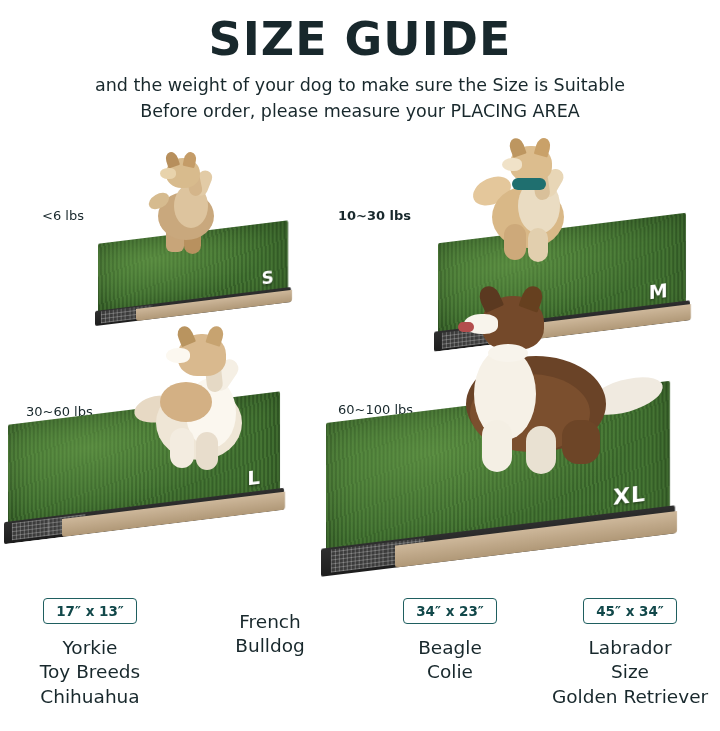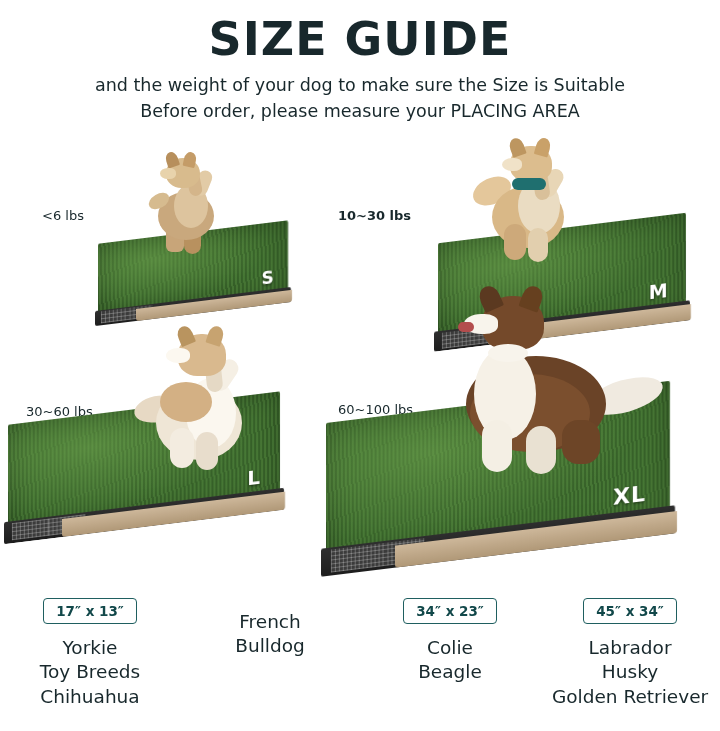--- a/index.html
+++ b/index.html
@@ -304,26 +304,26 @@
   <div class="foot-col" style="left:180px; width:180px;">
     <div class="breeds">
       <span class="b-line">French</span>
       <span class="b-line">Bulldog</span>
     </div>
   </div>
 
   <div class="foot-col" style="left:360px; width:180px;">
     <span class="dim-box">34″ x 23″</span>
     <div class="breeds">
+      <span class="b-line">Beagle</span>
       <span class="b-line">Colie</span>
-      <span class="b-line">Beagle</span>
     </div>
   </div>
 
   <div class="foot-col" style="left:540px; width:180px;">
     <span class="dim-box">45″ x 34″</span>
     <div class="breeds">
       <span class="b-line">Labrador</span>
-      <span class="b-line">Husky</span>
+      <span class="b-line">Size</span>
       <span class="b-line">Golden Retriever</span>
     </div>
   </div>
 </div>
 
 </body></html>

